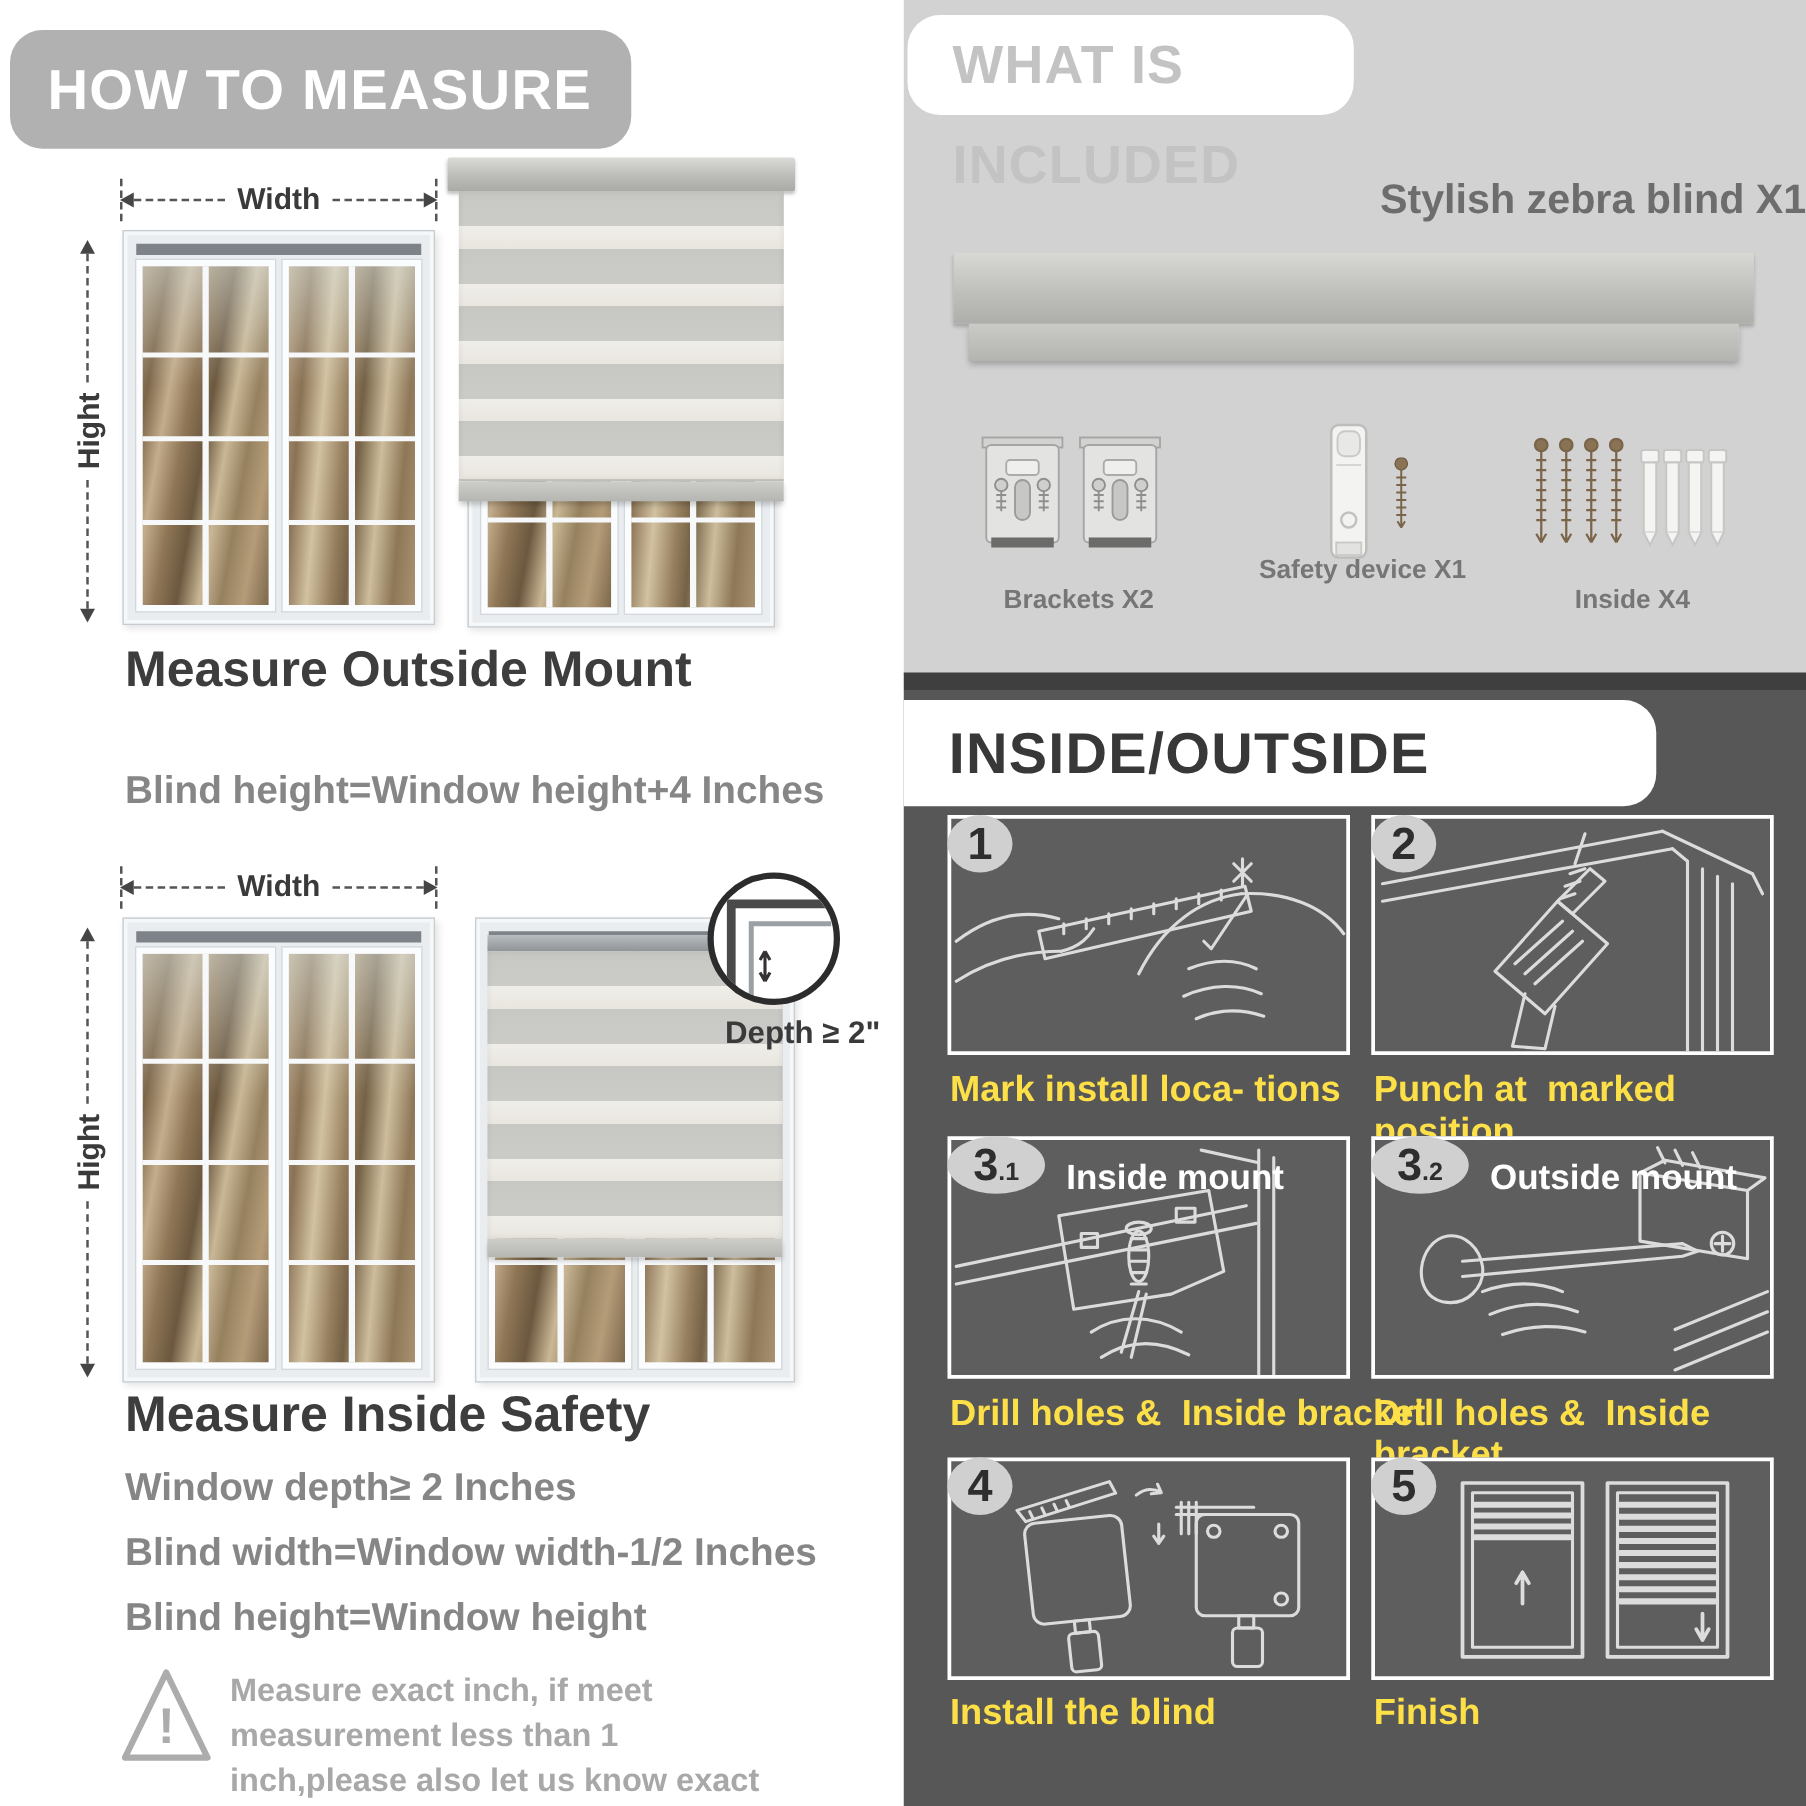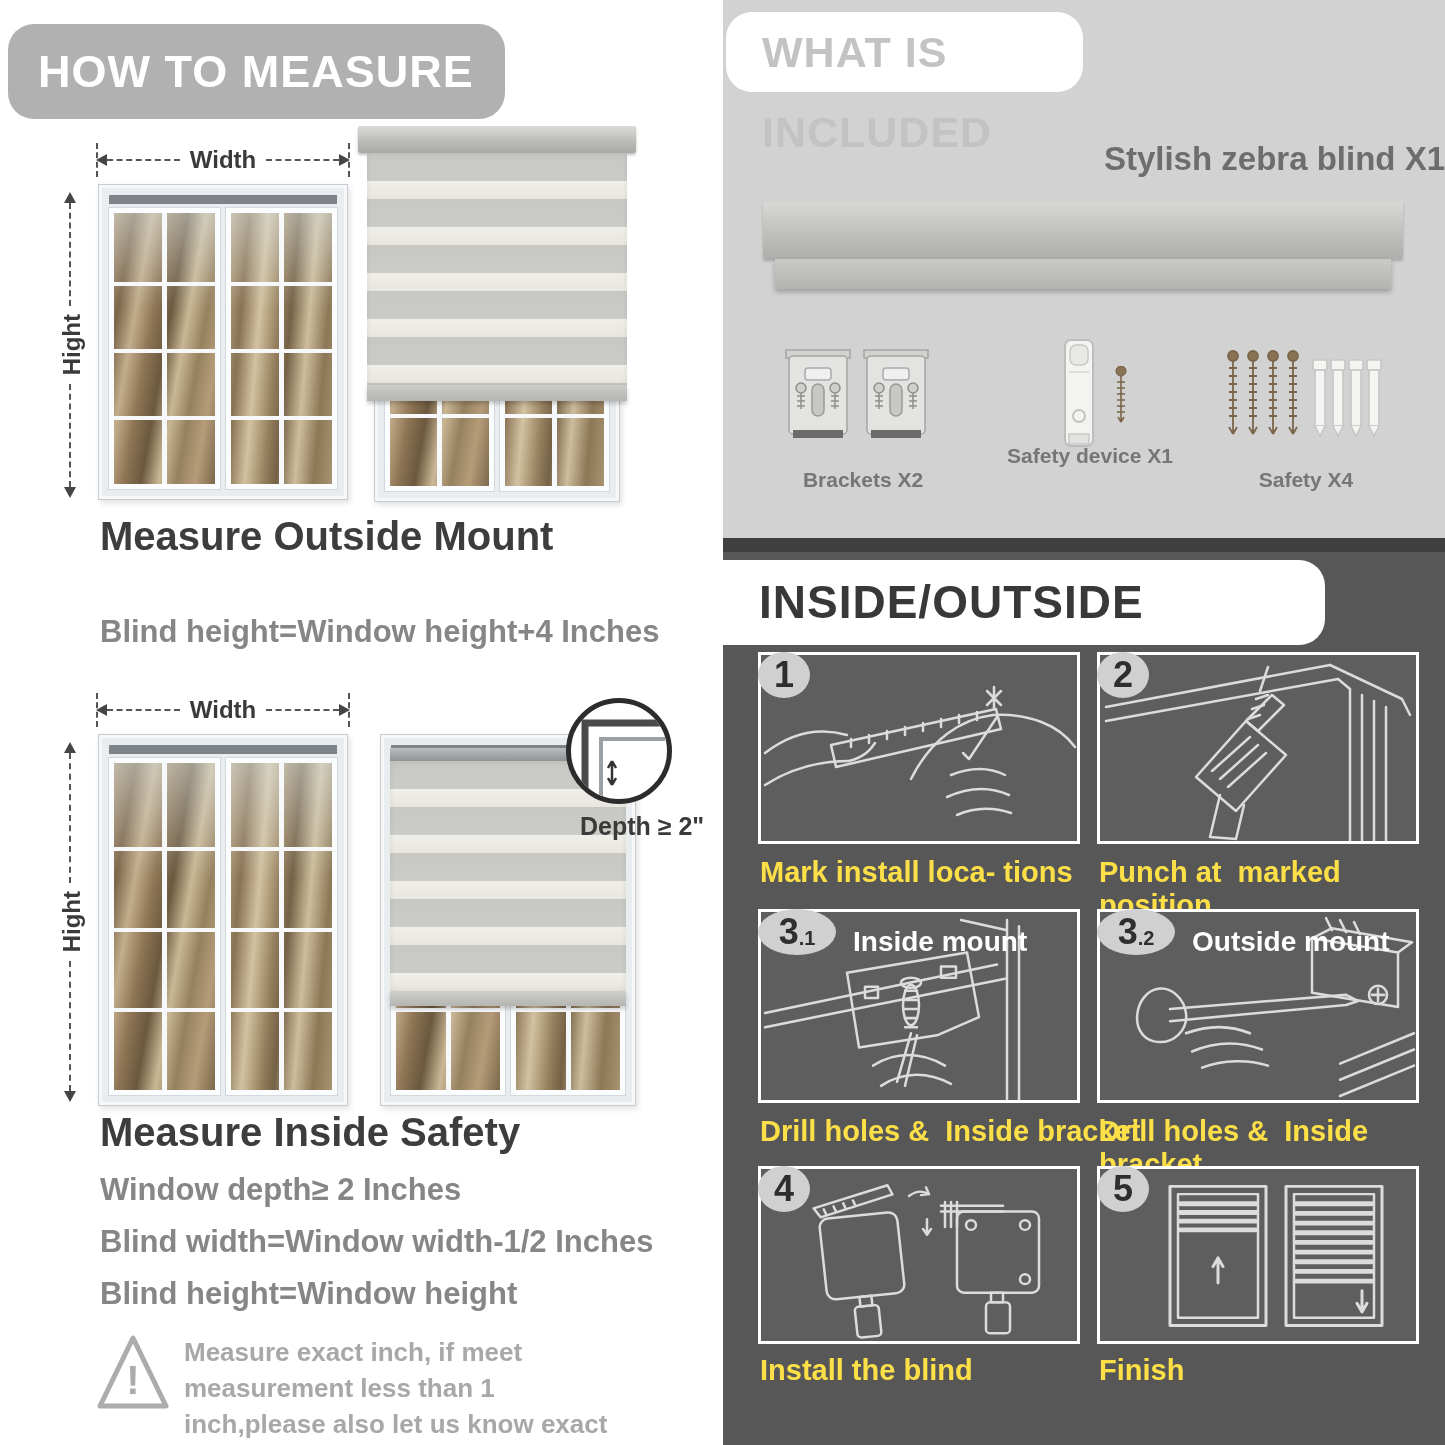--- a/index.html
+++ b/index.html
@@ -284,21 +284,21 @@
       <g transform="translate(63,0)">
           <rect x="-7" y="2" width="14" height="10" rx="2"></rect>
           <rect x="-5" y="12" width="10" height="56"></rect>
           <path d="M-5 68 L0 78 L5 68"></path>
         </g>
     </g>
   </svg>
 
   <div class="abs comp-label" style="left:30px;top:468px;width:220px;">Brackets X2</div>
   <div class="abs comp-label" style="left:262px;top:444px;width:210px;">Safety device X1</div>
-  <div class="abs comp-label" style="left:508px;top:468px;width:150px;">Safety X4</div>
+  <div class="abs comp-label" style="left:508px;top:468px;width:150px;">Inside X4</div>
 
   <div class="abs" id="divider-bar"></div>
 </div>
 
 <div class="abs" id="right-bottom">
   <div class="abs" id="mount-header"><span>INSIDE/OUTSIDE MOUNT</span></div>
 
   <div class="abs panel" style="left:35px;top:100px;width:322px;height:192px;">
     <div class="badge">
       <span class="badge-num">1</span>

